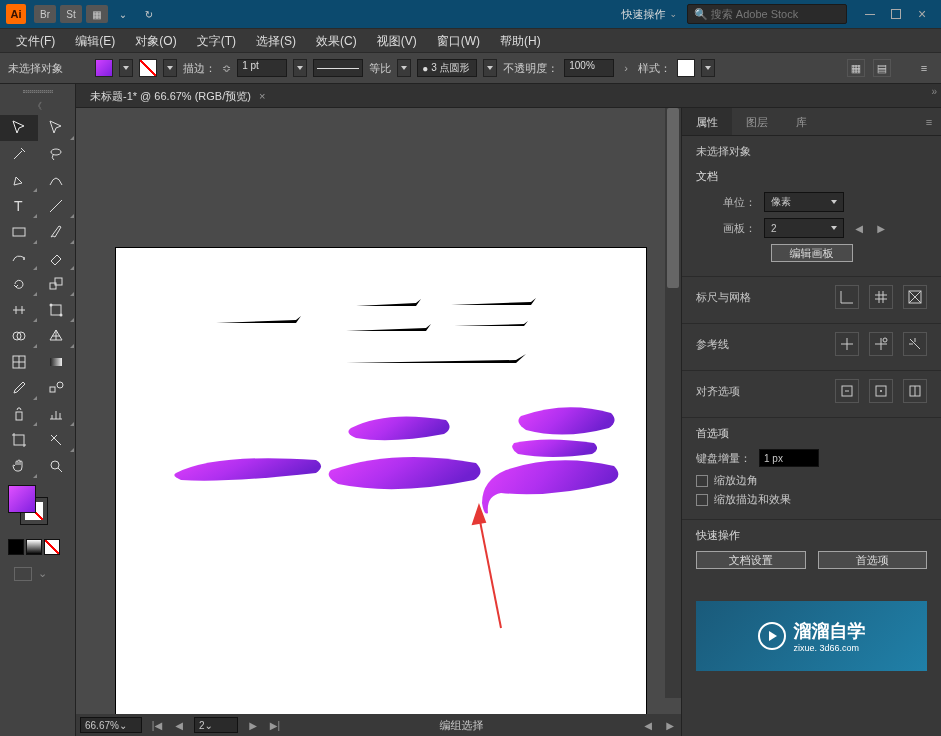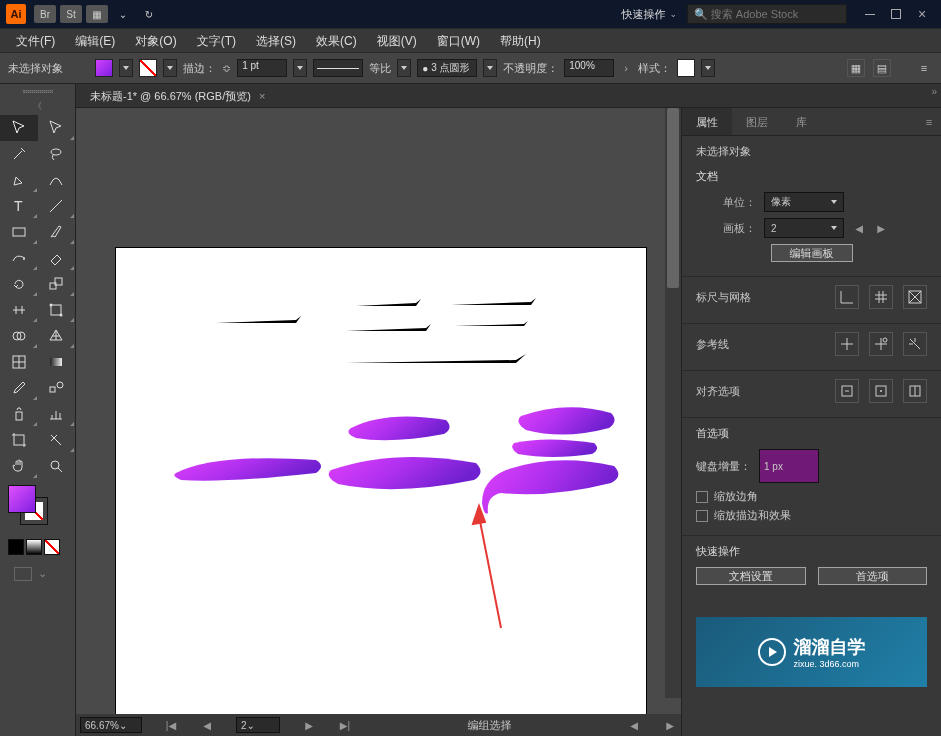--- a/index.html
+++ b/index.html
@@ -1,19 +1,19 @@
 <!DOCTYPE html>
 <html><head>
 <meta charset="utf-8">
 <style>
 * { margin:0; padding:0; box-sizing:border-box; font-family:"Microsoft YaHei",Arial,sans-serif; }
 body { background:#323232; color:#c8c8c8; font-size:11px; width:941px; height:736px; overflow:hidden; position:relative; }
 
 
-.titlebar { height:28px; background:#0f172a; display:flex; align-items:center; padding:0 6px; }
+.titlebar { height:28px; background:#0c4a6e; display:flex; align-items:center; padding:0 6px; }
 .ai-logo { width:20px; height:20px; background:#ff6b00; color:#310; font-weight:bold; font-size:11px; display:flex; align-items:center; justify-content:center; border-radius:2px; margin-right:8px; }
 .tb-icon { width:22px; height:18px; background:#555; margin-right:4px; display:flex; align-items:center; justify-content:center; font-size:10px; color:#ccc; border-radius:2px; }
 .tb-spacer { flex:1; }
 .workspace { font-size:11px; color:#ddd; margin-right:4px; }
 .chev { font-size:9px; color:#aaa; margin-right:10px; }
 .search-stock { width:160px; height:20px; background:#2a2a2a; border:1px solid #1a1a1a; border-radius:2px; display:flex; align-items:center; padding:0 6px; color:#777; margin-right:10px; }
 .winbtn { width:26px; height:20px; display:flex; align-items:center; justify-content:center; color:#aaa; font-size:12px; }
 .winbar { display:inline-block; width:10px; height:1px; background:#aaa; }
 .winmax { width:10px; height:10px; border:1px solid #aaa; }
 .winx { font-size:14px; }
@@ -63,21 +63,21 @@
 .ms { width:16px; height:16px; border:1px solid #111; }
 .ms.k { background:#000; } .ms.g { background:linear-gradient(#fff,#000); }
 .ms.n { background:#fff; position:relative; } .ms.n::after { content:''; position:absolute; inset:0; background:linear-gradient(to top right,transparent 45%,red 45%,red 55%,transparent 55%); }
 .mode-row { display:flex; gap:6px; margin:12px 0 0 14px; }
 .mr { width:18px; height:14px; border:1px solid #666; }
 
 
 .canvas-area { position:absolute; left:76px; top:108px; right:260px; bottom:22px; background:#4a4a4a; }
 .scroll-v { position:absolute; right:0; top:0; width:16px; bottom:16px; background:#3a3a3a; }
 .scroll-v .thumb { position:absolute; left:2px; right:2px; top:0; height:180px; background:#666; border-radius:2px; }
-.scroll-h { position:absolute; left:0; right:0; bottom:-22px; height:22px; background:#393939; display:flex; align-items:center; padding:0 4px; gap:22px;justify-content:space-between; }
+.scroll-h { position:absolute; left:0; right:0; bottom:-22px; height:22px; background:#393939; display:flex; align-items:center; padding:0 4px; gap:8px;justify-content:space-between; }
 .zoom-dd { width:62px; height:16px; background:#2a2a2a; border:1px solid #111; font-size:10px; padding:0 4px; display:flex; align-items:center; }
 .nav-btn { width:14px; height:14px; display:flex; align-items:center; justify-content:center; color:#999; font-size:10px; }
 .artboard { position:absolute; left:40px; top:140px; width:530px; height:500px; background:#fff; box-shadow:0 0 0 1px #000; }
 .art-svg { position:absolute; inset:0; }
 
 
 .rpanel { position:absolute; right:0; top:108px; width:260px; bottom:0; background:#383838; border-left:1px solid #222; }
 .rtabs { display:flex; height:28px; border-bottom:1px solid #222; }
 .rtab { padding:0 14px; line-height:28px; font-size:11px; color:#999; }
 .rtab.active { background:#2f2f2f; color:#ddd; }
@@ -87,21 +87,21 @@
 .row { display:flex; align-items:center; gap:8px; margin-bottom:6px; }
 .row .lab { width:60px; text-align:right; color:#bbb; }
 .sel { flex:0 0 80px; height:20px; background:#2c2c2c; border:1px solid #111; font-size:10px; padding:0 6px; display:flex; align-items:center; justify-content:space-between; }
 .sel::after { content:''; border-left:3px solid transparent; border-right:3px solid transparent; border-top:4px solid #ccc; }
 .btn { height:18px; padding:0 18px; background:#4a4a4a; border:1px solid #a3a3a3; font-size:11px; color:#ddd; display:inline-flex; align-items:center; }
 .iconrow { display:flex; gap:10px; }
 .sqicon { width:24px; height:24px; border:1px solid #555; display:flex; align-items:center; justify-content:center; }
 .sqicon svg { width:16px; height:16px; }
 .cb-row { display:flex; align-items:center; gap:6px; margin-bottom:4px; }
 .cb { width:12px; height:12px; border:1px solid #888; }
-.txt-in { width:60px; height:18px; background:#701a75; border:1px solid #111; font-size:10px; padding:16px 4px; display:flex; align-items:center; }
+.txt-in { width:60px; height:18px; background:#000000; border:1px solid #111; font-size:10px; padding:0 4px; display:flex; align-items:center; }
 .logo-box { margin:18px 14px; height:70px; background:linear-gradient(135deg,#1a5a7a,#2080a8); display:flex; align-items:center; justify-content:center; gap:8px; }
 .logo-play { width:28px; height:28px; border:2px solid #fff; border-radius:50%; display:flex; align-items:center; justify-content:center; }
 .logo-play::after { content:''; border-left:8px solid #fff; border-top:5px solid transparent; border-bottom:5px solid transparent; margin-left:2px; }
 .logo-txt { color:#fff; font-size:18px; font-weight:bold; }
 .logo-sub { color:#fff; font-size:9px; display:block; }
 
 .statusbar { position:absolute; left:76px; right:260px; bottom:0; height:22px; background:#393939; }
 </style>
 </head>
 <body>

